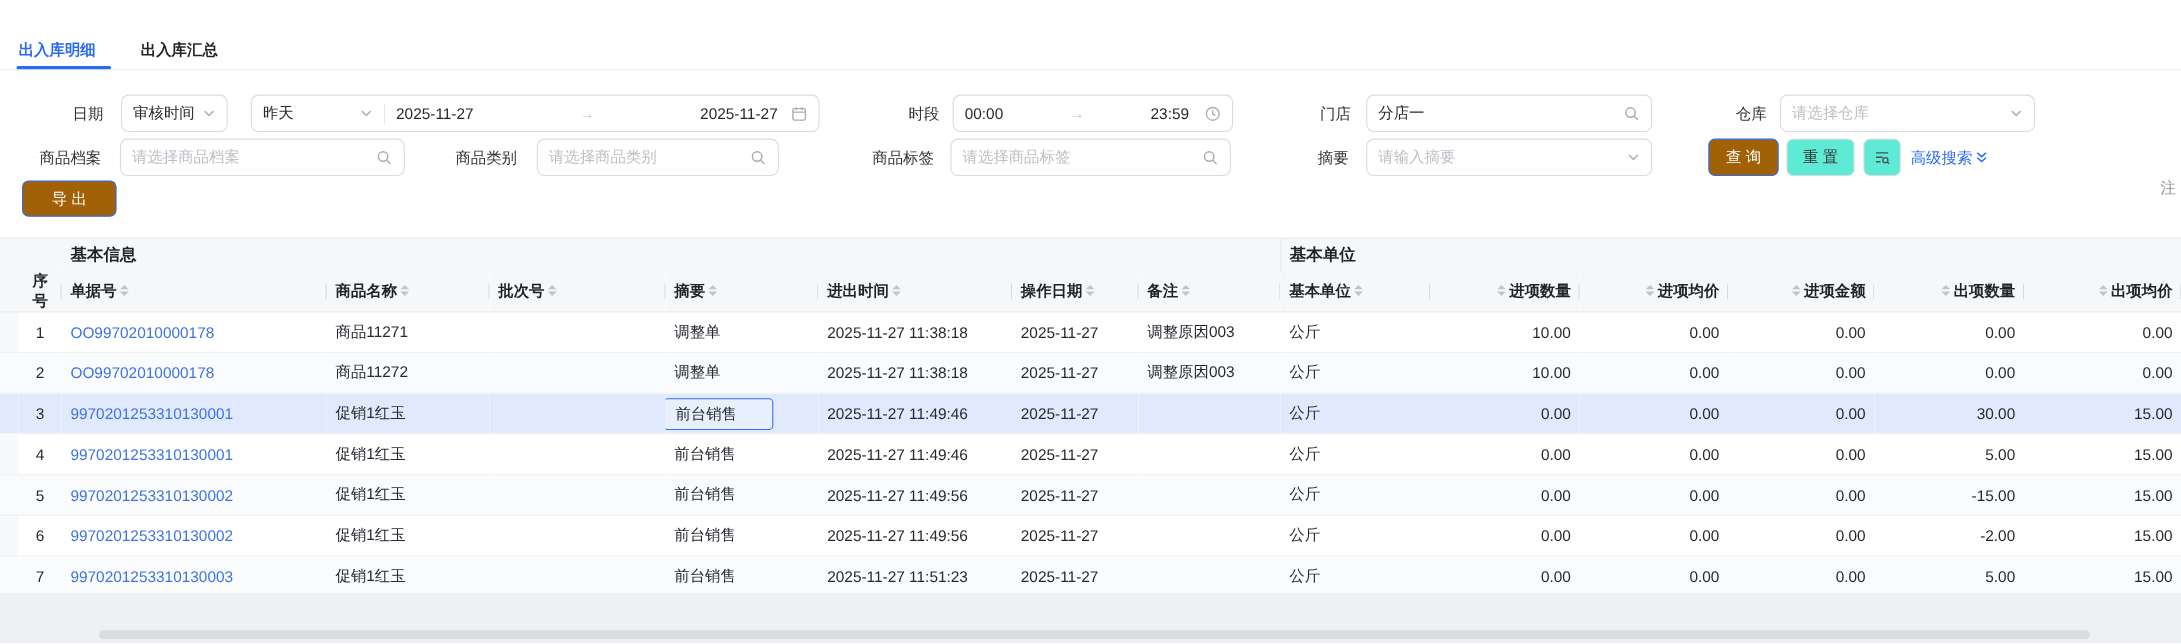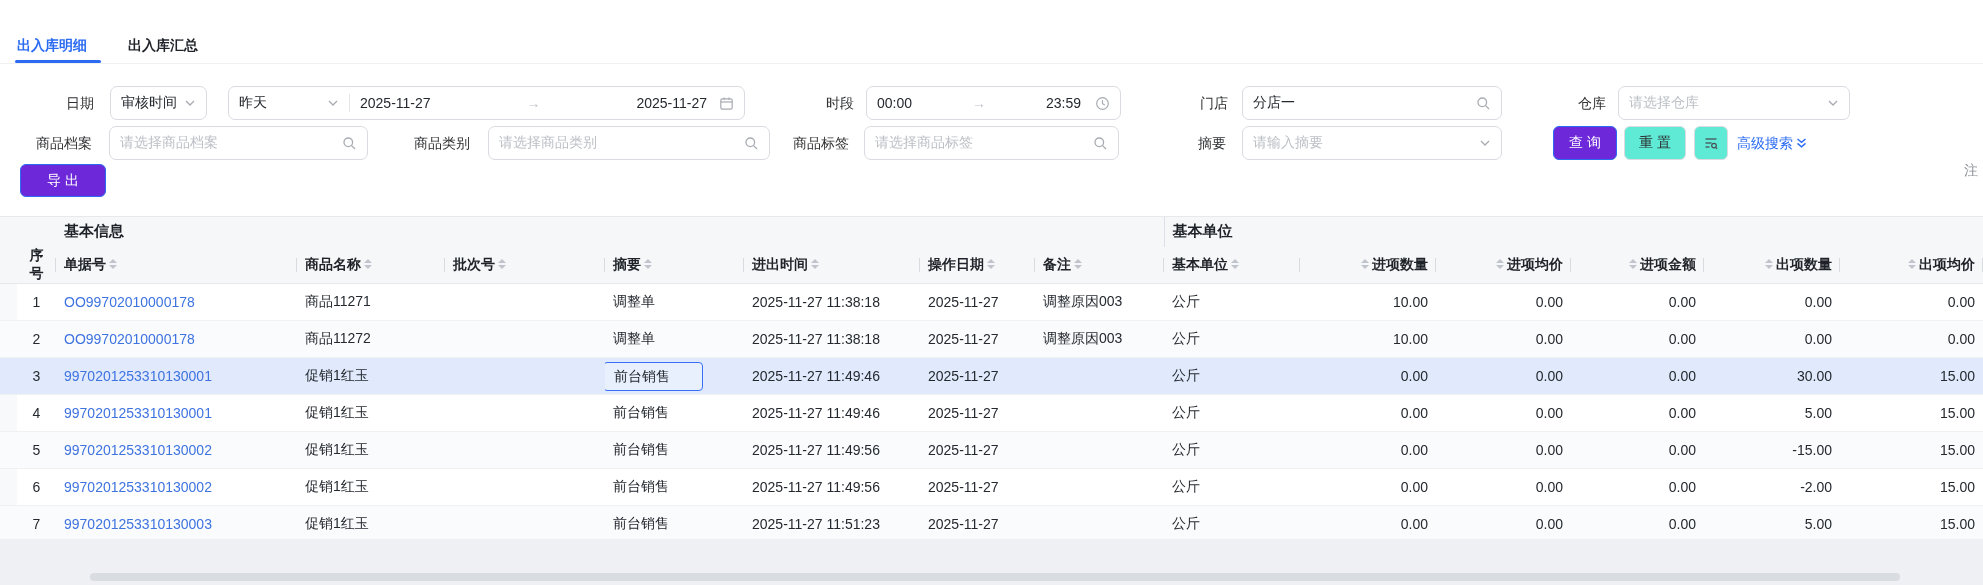--- a/index.html
+++ b/index.html
@@ -29,21 +29,21 @@
   .ctl { position:absolute; top:0; height:34px; border:1px solid #d9dbe0; border-radius:7px; background:#fff;
          display:flex; align-items:center; padding:0 10px; cursor:pointer; }
   .ctl .val { color:#24292f; }
   .ctl .ph { color:#bcc0c6; }
   .ctl .spacer { flex:1; }
   .ctl .arrow { color:#c0c4cc; margin:0 8px; font-size:14px; }
   .vdiv { width:1px; height:18px; background:#e3e5e9; margin:0 10px; }
   .icn { display:inline-flex; align-items:center; flex:none; }
   .btn { position:absolute; top:0; height:34px; border-radius:6px; display:flex; align-items:center; justify-content:center;
          cursor:pointer; white-space:nowrap; }
-  .btn.primary { background:#6d28d9; color:#fff; border:1px solid #2b6bf2; }
+  .btn.primary { background:#a16207; color:#fff; border:1px solid #2b6bf2; }
   .btn.plainb { background:#5eead4; color:#303133; border:1px solid #d9dbe0; }
   .link-adv { position:absolute; top:0; line-height:34px; color:#2b6bf2; cursor:pointer; display:flex; align-items:center; gap:3px; }
 
   .export-btn { position:absolute; top:164px; left:20px; width:86px; height:33px; }
 
   .watermark-frag { position:absolute; top:162px; right:5px; color:#8b8f96; }
 
   
   .tblwrap { position:absolute; top:216px; left:0; width:1983px; }
   table { border-collapse:collapse; table-layout:fixed; width:1983px; }
@@ -169,21 +169,21 @@
         <span class="spacer"></span>
       <span class="icn">
           <svg width="15" height="15" viewBox="0 0 15 15">
             <circle cx="6.3" cy="6.3" r="4.3" stroke="#a8abb2" fill="none" stroke-width="1.3"></circle>
             <line x1="9.6" y1="9.6" x2="13" y2="13" stroke="#a8abb2" stroke-width="1.3"></line>
           </svg>
         </span>
     </div>
 
     <span class="flabel" style="left:414px">商品类别</span>
-    <div class="ctl" style="left:488px;width:282px">
+    <div class="ctl" style="left:488px;width:220px">
       <span class="ph">请选择商品类别</span>
         <span class="spacer"></span>
       <span class="icn">
           <svg width="15" height="15" viewBox="0 0 15 15">
             <circle cx="6.3" cy="6.3" r="4.3" stroke="#a8abb2" fill="none" stroke-width="1.3"></circle>
             <line x1="9.6" y1="9.6" x2="13" y2="13" stroke="#a8abb2" stroke-width="1.3"></line>
           </svg>
         </span>
     </div>
 

